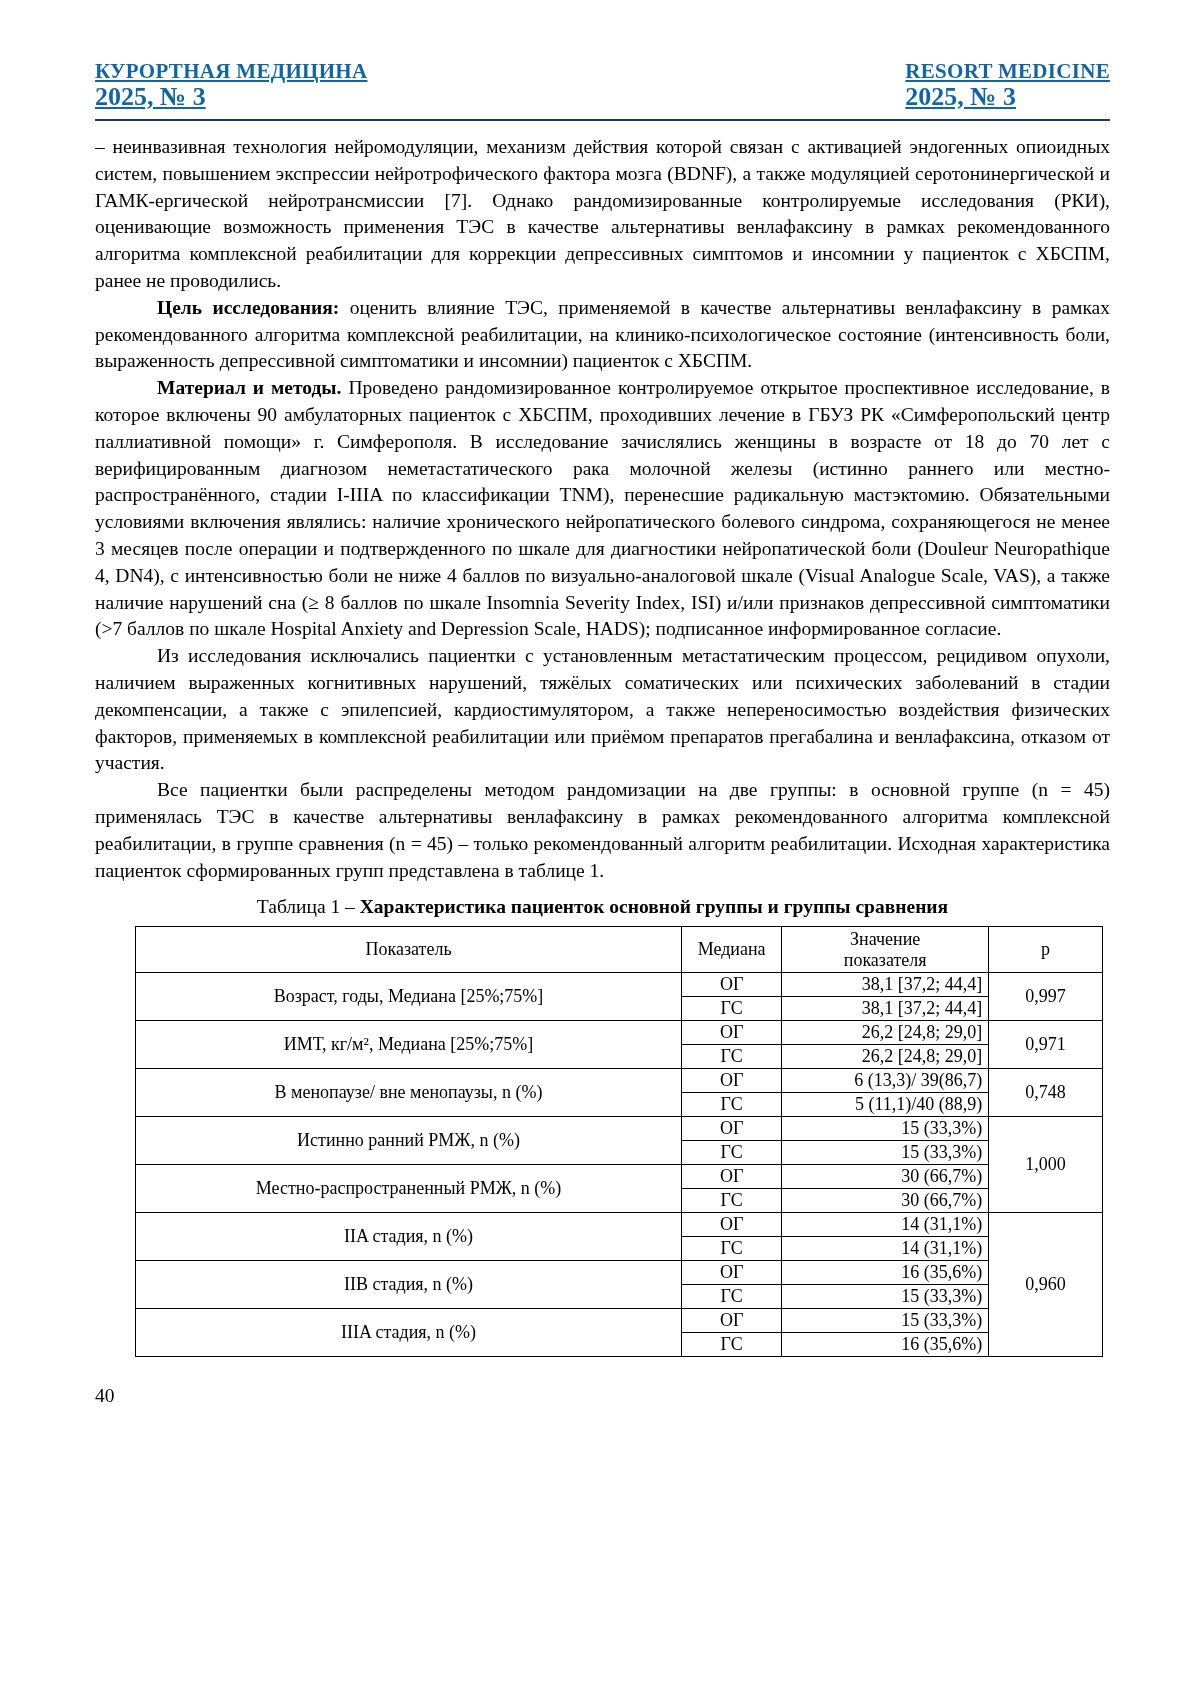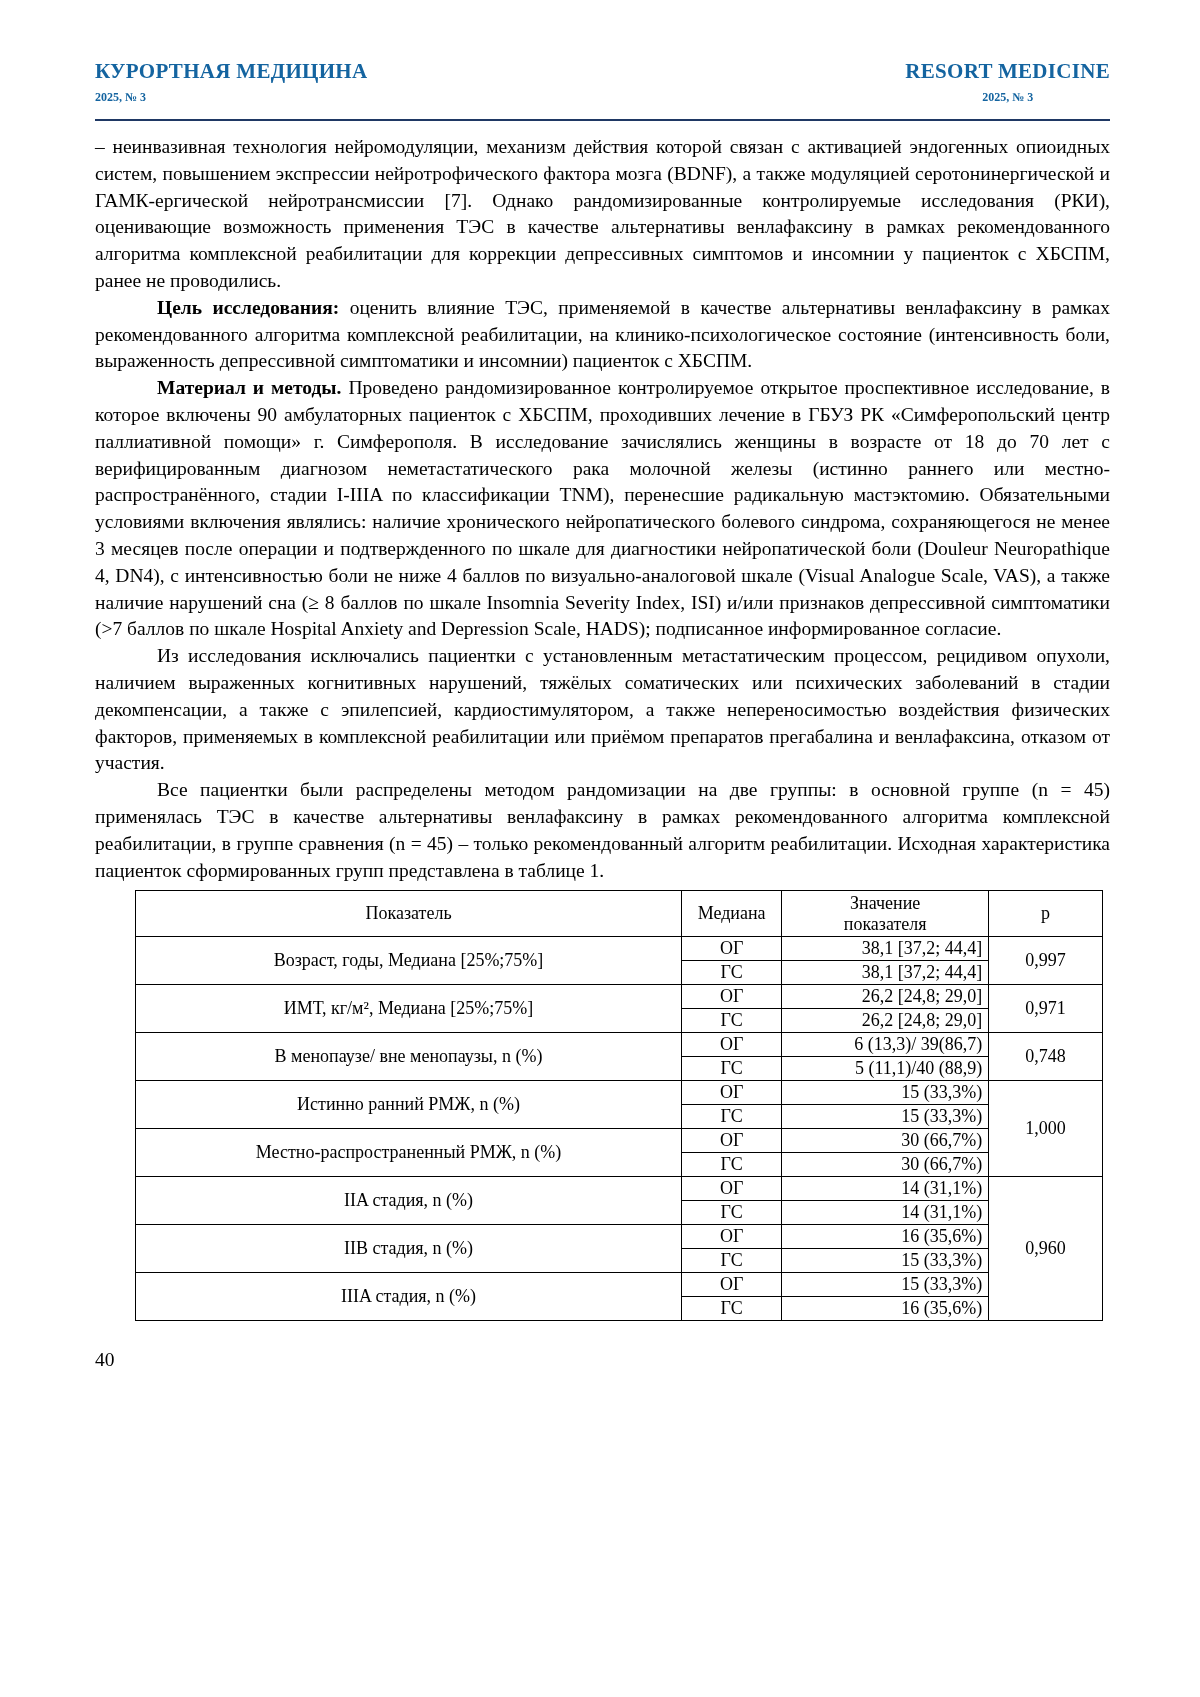--- a/index.html
+++ b/index.html
@@ -15,25 +15,26 @@
     padding: 58px 90px 0 95px;
     position: relative;
   }
   
   .page-header {
     display: flex;
     justify-content: space-between;
     align-items: flex-start;
     color: #1464a0;
     font-weight: bold;
+    text-decoration: underline;
   }
   .page-header .hdr-left { text-align: left; }
-  .page-header .hdr-right { text-align: center; }
+  .page-header .hdr-right { text-align: left; }
   .journal-title { font-size: 21px; line-height: 26px; letter-spacing: 0.3px; }
-  .journal-issue { font-size: 12px; line-height: 26px; }
+  .journal-issue { font-size: 26px; line-height: 26px; }
   .header-rule {
     margin-top: 9px;
     border-bottom: 2px solid #1f3864;
     height: 0;
   }
   
   .body-text { margin-top: 13px; }
   .body-text p {
     font-size: 19.5px;
     line-height: 26.8px;
@@ -95,20 +96,24 @@
   <div class="header-rule"></div>
 
   <main class="body-text">
     <p class="no-indent">– неинвазивная технология нейромодуляции, механизм действия которой связан с активацией эндогенных опиоидных систем, повышением экспрессии нейротрофического фактора мозга (BDNF), а также модуляцией серотонинергической и ГАМК-ергической нейротрансмиссии [7]. Однако рандомизированные контролируемые исследования (РКИ), оценивающие возможность применения ТЭС в качестве альтернативы венлафаксину в рамках рекомендованного алгоритма комплексной реабилитации для коррекции депрессивных симптомов и инсомнии у пациенток с ХБСПМ, ранее не проводились.</p>
     <p><b>Цель исследования:</b><span> оценить влияние ТЭС, применяемой в качестве альтернативы венлафаксину в рамках рекомендованного алгоритма комплексной реабилитации, на клинико-психологическое состояние (интенсивность боли, выраженность депрессивной симптоматики и инсомнии) пациенток с ХБСПМ.</span></p>
     <p><b>Материал и методы.</b><span> Проведено рандомизированное контролируемое открытое проспективное исследование, в которое включены 90 амбулаторных пациенток с ХБСПМ, проходивших лечение в ГБУЗ РК «Симферопольский центр паллиативной помощи» г. Симферополя. В исследование зачислялись женщины в возрасте от 18 до 70 лет с верифицированным диагнозом неметастатического рака молочной железы (истинно раннего или местно-распространённого, стадии I-IIIA по классификации TNM), перенесшие радикальную мастэктомию. Обязательными условиями включения являлись: наличие хронического нейропатического болевого синдрома, сохраняющегося не менее 3 месяцев после операции и подтвержденного по шкале для диагностики нейропатической боли (Douleur Neuropathique 4, DN4), с интенсивностью боли не ниже 4 баллов по визуально-аналоговой шкале (Visual Analogue Scale, VAS), а также наличие нарушений сна (≥ 8 баллов по шкале Insomnia Severity Index, ISI) и/или признаков депрессивной симптоматики (&gt;7 баллов по шкале Hospital Anxiety and Depression Scale, HADS); подписанное информированное согласие.</span></p>
     <p>Из исследования исключались пациентки с установленным метастатическим процессом, рецидивом опухоли, наличием выраженных когнитивных нарушений, тяжёлых соматических или психических заболеваний в стадии декомпенсации, а также с эпилепсией, кардиостимулятором, а также непереносимостью воздействия физических факторов, применяемых в комплексной реабилитации или приёмом препаратов прегабалина и венлафаксина, отказом от участия.</p>
     <p>Все пациентки были распределены методом рандомизации на две группы: в основной группе (n = 45) применялась ТЭС в качестве альтернативы венлафаксину в рамках рекомендованного алгоритма комплексной реабилитации, в группе сравнения (n = 45) – только рекомендованный алгоритм реабилитации. Исходная характеристика пациенток сформированных групп представлена в таблице 1.</p>
   </main>
 
+  <div class="table-caption">
+    <span>Таблица 1 –</span>
+    <b>Характеристика пациенток основной группы и группы сравнения</b>
+  </div>
 
   <table class="data-table">
     <colgroup>
       <col style="width:480px">
         <col style="width:88px">
         <col style="width:182px">
         <col style="width:100px">
     </colgroup>
     <thead>
       <tr>

